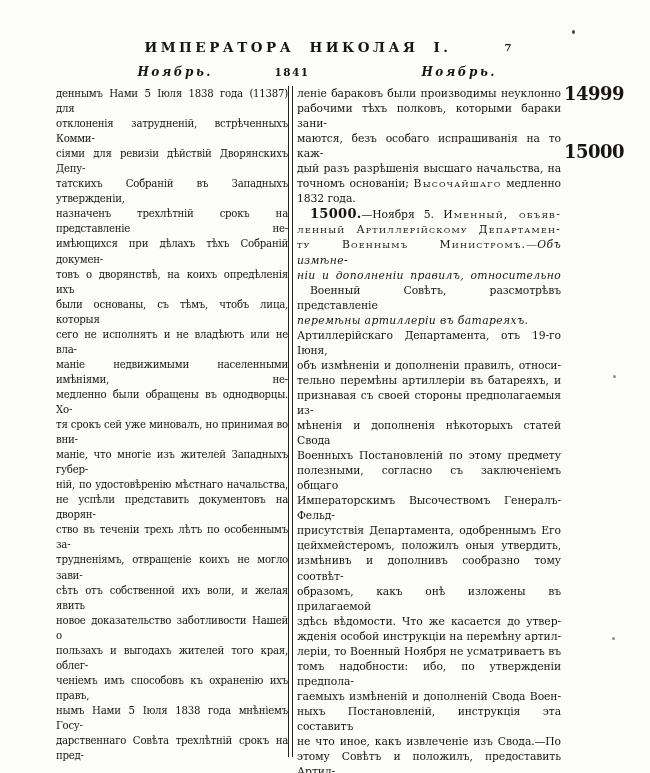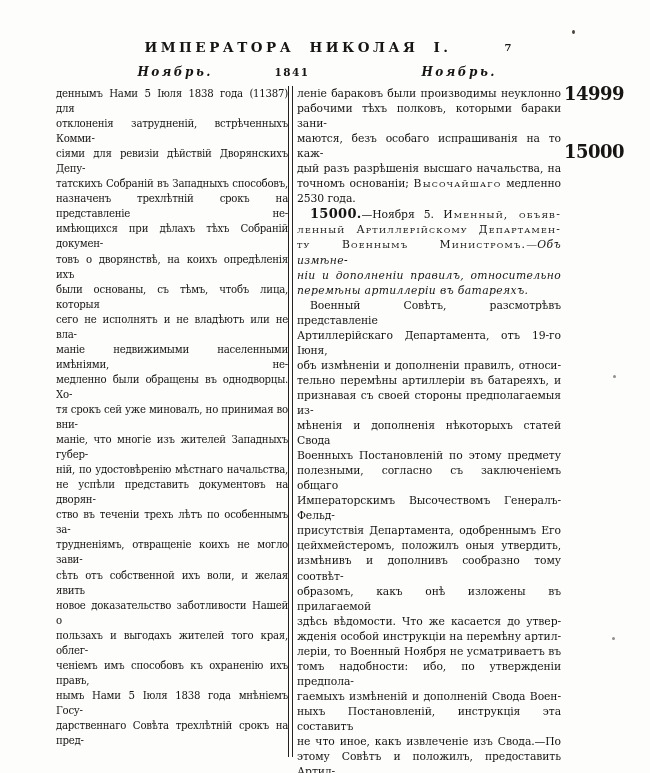--- a/index.html
+++ b/index.html
@@ -44,21 +44,21 @@
 
   <div class="margin-num n1">14999</div>
   <div class="margin-num n2">15000</div>
 
   <div class="divider"></div>
 
   <div class="col col-left" id="col-left">
       <div class="line j"><span>деннымъ Нами 5 Іюля 1838 года (11387) для</span></div>
       <div class="line j"><span>отклоненія затрудненій, встрѣченныхъ Комми-</span></div>
       <div class="line j"><span>сіями для ревизіи дѣйствій Дворянскихъ Депу-</span></div>
-      <div class="line j"><span>татскихъ Собраній въ Западныхъ способовъ,</span></div>
+      <div class="line j"><span>татскихъ Собраній въ Западныхъ утвержденіи,</span></div>
       <div class="line j"><span>назначенъ трехлѣтній срокъ на представленіе не-</span></div>
       <div class="line j"><span>имѣющихся при дѣлахъ тѣхъ Собраній докумен-</span></div>
       <div class="line j"><span>товъ о дворянствѣ, на коихъ опредѣленія ихъ</span></div>
       <div class="line j"><span>были основаны, съ тѣмъ, чтобъ лица, которыя</span></div>
       <div class="line j"><span>сего не исполнятъ и не владѣютъ или не вла-</span></div>
       <div class="line j"><span>маніе недвижимыми населенными имѣніями, не-</span></div>
       <div class="line j"><span>медленно были обращены въ однодворцы. Хо-</span></div>
       <div class="line j"><span>тя срокъ сей уже миновалъ, но принимая во вни-</span></div>
       <div class="line j"><span>маніе, что многіе изъ жителей Западныхъ губер-</span></div>
       <div class="line j"><span>ній, по удостовѣренію мѣстнаго начальства,</span></div>
@@ -71,27 +71,27 @@
       <div class="line j"><span>ченіемъ имъ способовъ къ охраненію ихъ правъ,</span></div>
       <div class="line j"><span>нымъ Нами 5 Іюля 1838 года мнѣніемъ Госу-</span></div>
       <div class="line j"><span>дарственнаго Совѣта трехлѣтній срокъ на пред-</span></div>
     </div>
   <div class="col col-right" id="col-right">
       <div class="line j"><span>леніе бараковъ были производимы неуклонно</span></div>
       <div class="line j"><span>рабочими тѣхъ полковъ, которыми бараки зани-</span></div>
       <div class="line j"><span>маются, безъ особаго испрашиванія на то каж-</span></div>
       <div class="line j"><span>дый разъ разрѣшенія высшаго начальства, на</span></div>
       <div class="line j"><span>точномъ основаніи; </span><span class="sc">Высочайшаго</span><span> медленно</span></div>
-      <div class="line l"><span>2530 года.</span></div>
+      <div class="line l"><span>1832 года.</span></div>
       <div class="line j in"><span class="num">15000.</span><span>—Ноября 5. </span><span class="sc">Именный, объяв-</span></div>
       <div class="line j"><span class="sc">ленный Артиллерійскому Департамен-</span></div>
       <div class="line j"><span class="sc">ту Военнымъ Министромъ.</span><span class="i">—Объ измѣне-</span></div>
       <div class="line j"><span class="i">ніи и дополненіи правилъ, относительно</span></div>
+      <div class="line j in"><span>Военный Совѣтъ, разсмотрѣвъ представленіе</span></div>
       <div class="line l"><span class="i">перемѣны артиллеріи въ батареяхъ.</span></div>
-      <div class="line j in"><span>Военный Совѣтъ, разсмотрѣвъ представленіе</span></div>
       <div class="line j"><span>Артиллерійскаго Департамента, отъ 19-го Іюня,</span></div>
       <div class="line j"><span>объ измѣненіи и дополненіи правилъ, относи-</span></div>
       <div class="line j"><span>тельно перемѣны артиллеріи въ батареяхъ, и</span></div>
       <div class="line j"><span>признавая съ своей стороны предполагаемыя из-</span></div>
       <div class="line j"><span>мѣненія и дополненія нѣкоторыхъ статей Свода</span></div>
       <div class="line j"><span>Военныхъ Постановленій по этому предмету</span></div>
       <div class="line j"><span>полезными, согласно съ заключеніемъ общаго</span></div>
       <div class="line j"><span>Императорскимъ Высочествомъ Генералъ-Фельд-</span></div>
       <div class="line j"><span>присутствія Департамента, одобреннымъ Его</span></div>
       <div class="line j"><span>цейхмейстеромъ, положилъ оныя утвердить,</span></div>

